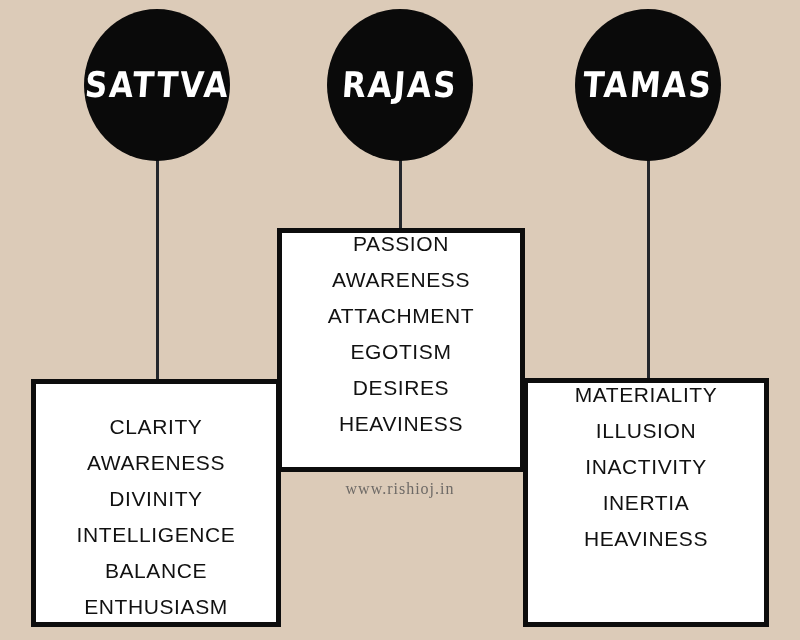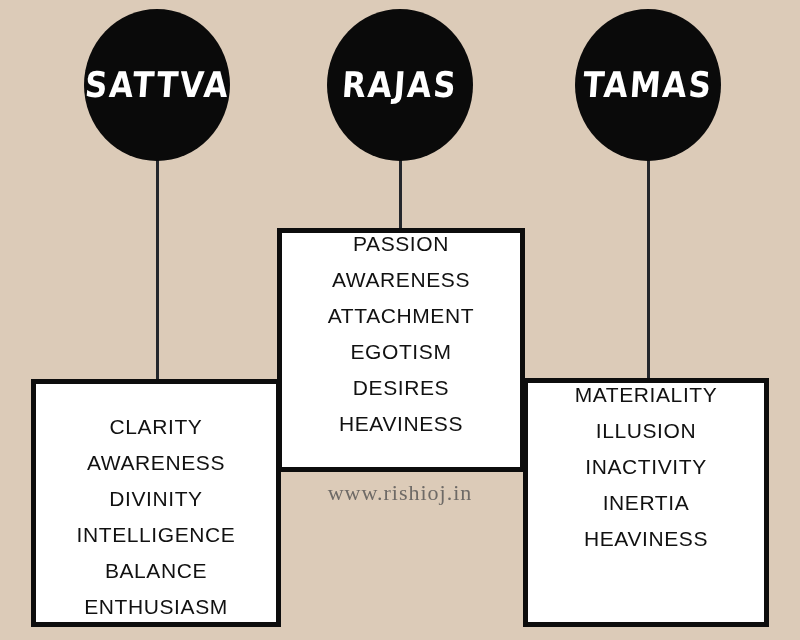--- a/index.html
+++ b/index.html
@@ -106,21 +106,21 @@
   .box-item:last-child { margin-bottom: 0; }
 
   
   .watermark {
     position: absolute;
     left: 0;
     top: 480px;
     width: 800px;
     text-align: center;
     font-family: "Liberation Serif", serif;
-    font-size: 22px;
+    font-size: 16px;
     color: #6e6a66;
     letter-spacing: 1px;
     z-index: 2;
   }
 </style>
 </head>
 <body>
 
 <div id="canvas">
 

